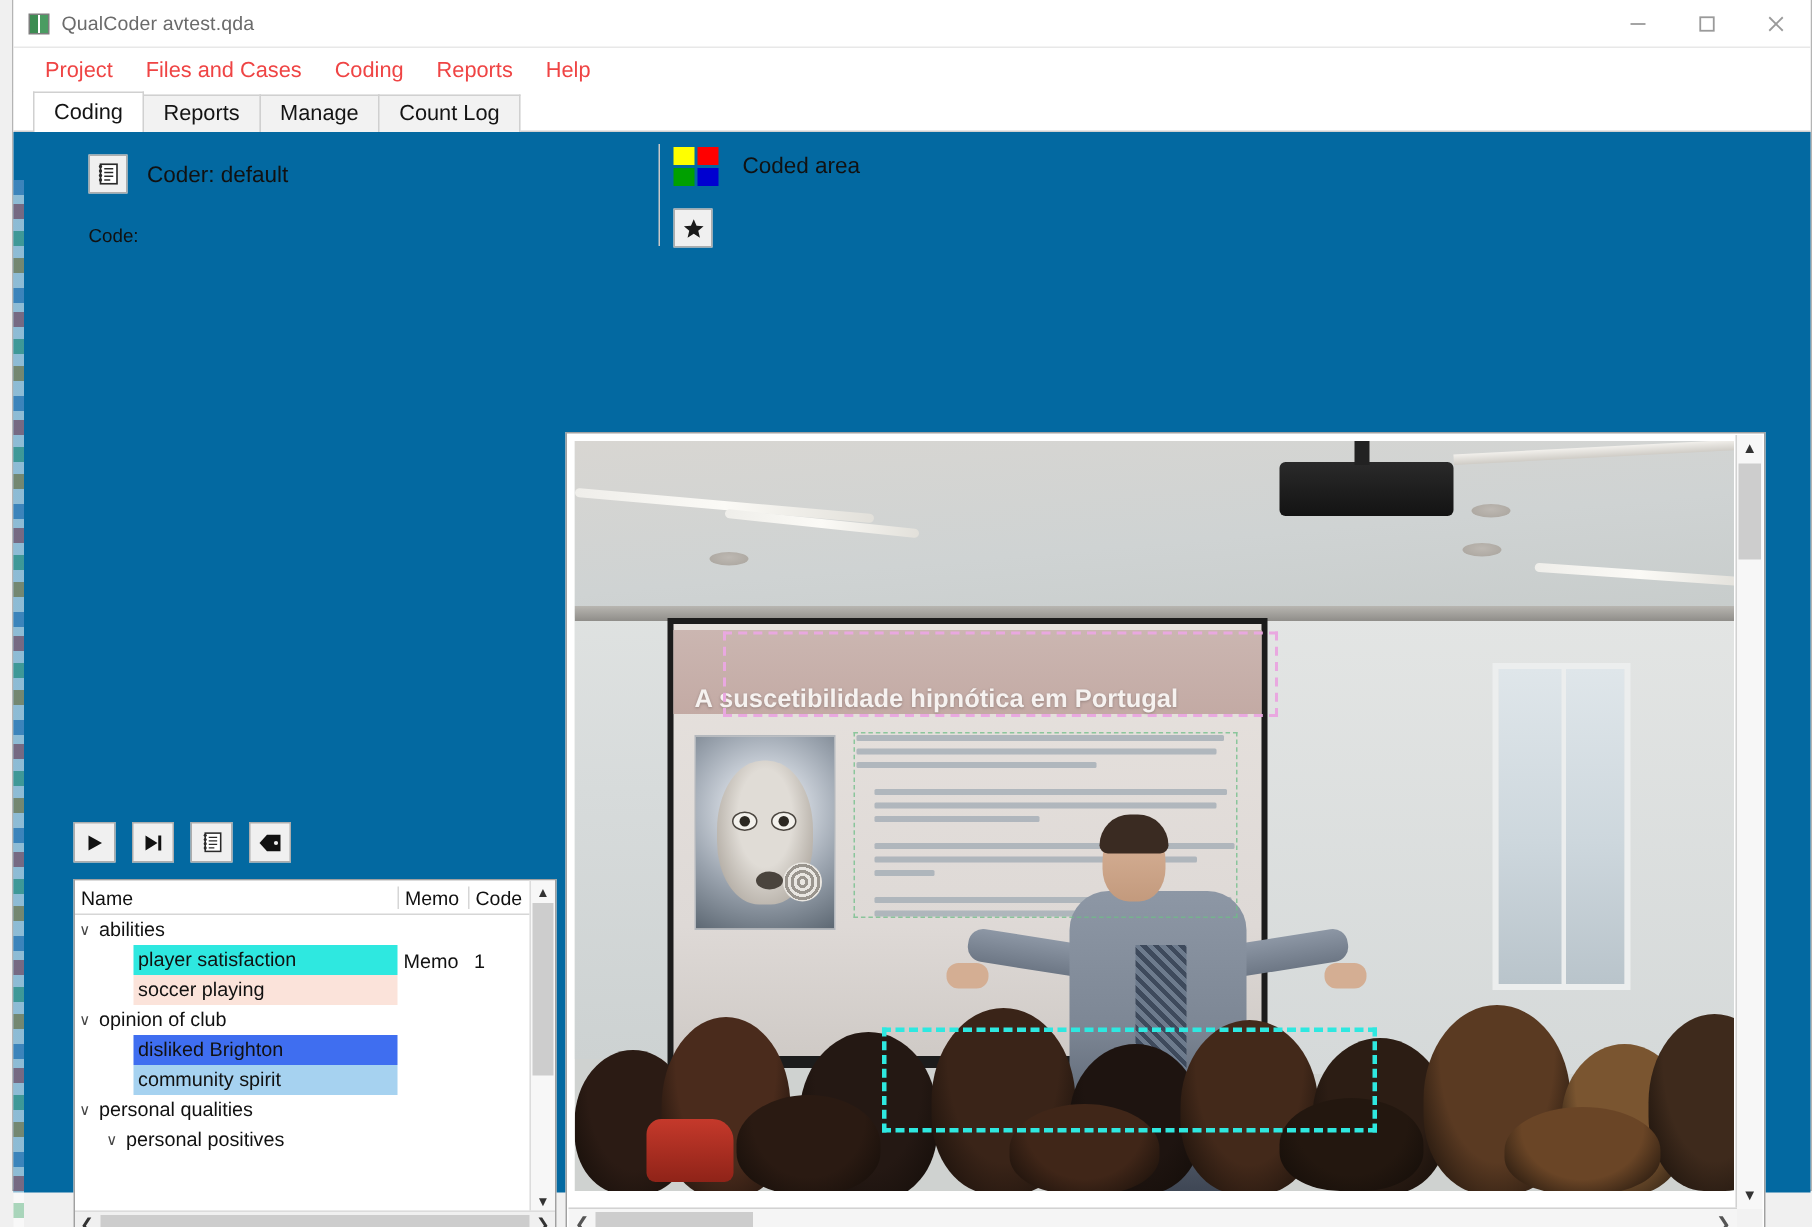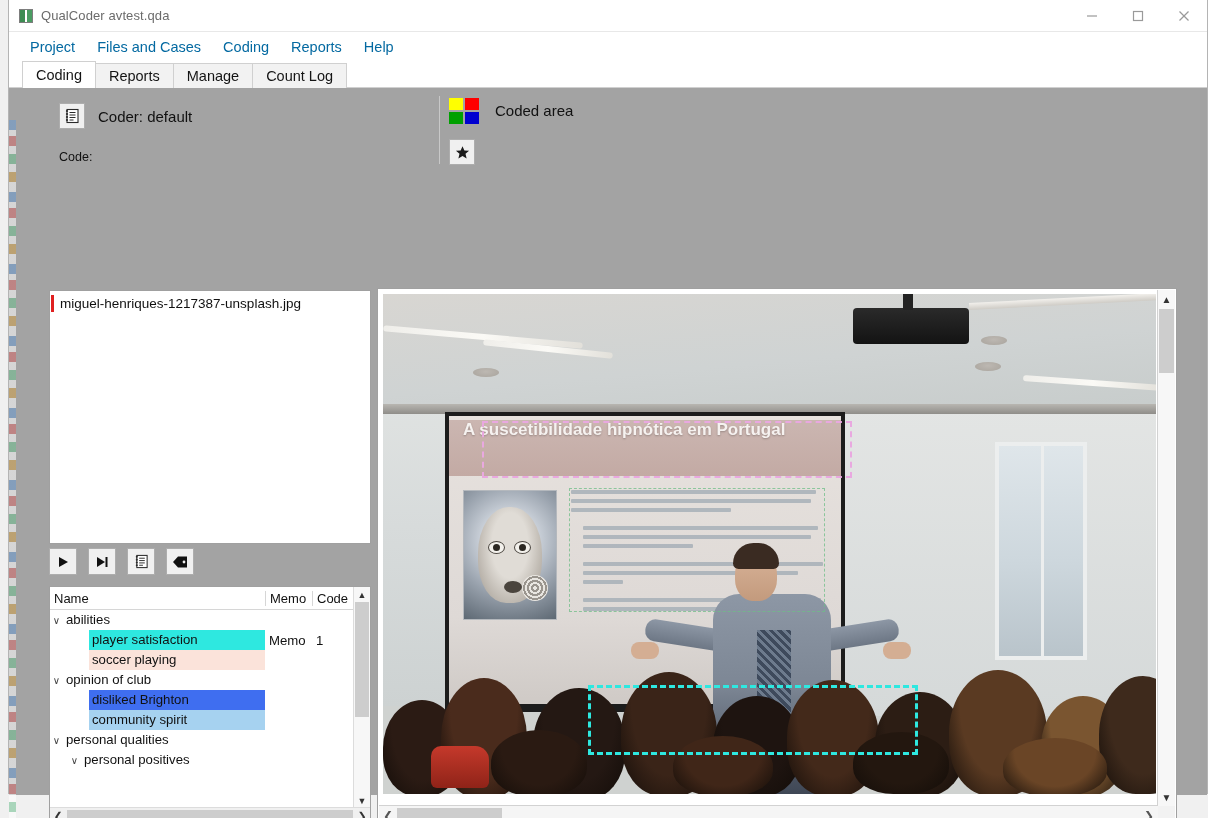--- a/index.html
+++ b/index.html
@@ -46,21 +46,21 @@
     color: #9a9a9a;
   }
   .win-btn svg { display: block; }
 
   
   .menubar {
     height: 29px; display: flex; align-items: center;
     padding-left: 11px; background: #ffffff;
   }
   .menu-item {
-    font-size: 14.5px; color: #0369a1;
+    font-size: 14.5px; color: #ef4444;
     padding: 2px 10px; margin-right: 2px;
     white-space: nowrap;
   }
 
   
   .tabbar {
     position: relative;
     height: 27px;
     padding-left: 13px;
     display: flex; align-items: flex-end;
@@ -84,21 +84,21 @@
   .tab.active {
     background: #ffffff;
     height: 27px; line-height: 26px;
     z-index: 3;
   }
 
   
   .content {
     position: relative;
     height: 707px;
-    background: #a3a3a3;
+    background: #0369a1;
   }
 
   
   .coder-row {
     position: absolute; left: 50px; top: 15px;
     display: flex; align-items: center;
   }
   .icon-btn {
     width: 26px; height: 26px;
     border: 1px solid #adadad;
@@ -262,21 +262,21 @@
     position:absolute; left:62px; top:118px; width:400px; height:300px;
     background:#1c1c1c;
   }
   .ph-screen {
     position:absolute; left:66px; top:122px; width:392px; height:288px;
     background: linear-gradient(180deg,#e7e2de 0%, #ded9d6 70%, #cfcac6 100%);
   }
   .ph-slide-title {
     position:absolute; left:66px; top:126px; width:392px; height:56px;
     background: linear-gradient(180deg,#cbb6b1,#c3aaa4);
-    display:flex; align-items:flex-start;
+    display:flex; align-items:flex-end;
   }
   .ph-slide-title span {
     color:#f6f2f0; font-size:17px; font-weight:bold; padding-left:14px;
     text-shadow: 0 1px 2px rgba(0,0,0,.25);
     font-family:"Liberation Sans", sans-serif;
   }
   .ph-slide-img {
     position:absolute; left:80px; top:196px; width:92px; height:128px;
     background: radial-gradient(circle at 50% 38%, #cfd5dd 0 28%, #9aa3ae 60%, #5d6873 100%);
     border:1px solid #b4b8bd;
@@ -476,23 +476,20 @@
         <div class="sw" style="background:#0000d0"></div>
       </div>
       <div class="coded-area-text">Coded area</div>
       <div class="star-btn">
         <svg width="15" height="15" viewBox="0 0 16 16">
           <polygon points="8,1.2 10,5.8 15,6.2 11.2,9.4 12.4,14.4 8,11.6 3.6,14.4 4.8,9.4 1,6.2 6,5.8" fill="#1b1b1b"></polygon>
         </svg>
       </div>
     </div>
 
-    <div class="file-list">
-      <div class="file-item">miguel-henriques-1217387-unsplash.jpg</div>
-    </div>
 
     <div class="media-btns">
       <div class="media-btn">
         <svg width="14" height="14" viewBox="0 0 14 14">
             <polygon points="3,2 12,7 3,12" fill="#111"></polygon>
           </svg>
       </div>
       <div class="media-btn">
         <svg width="14" height="14" viewBox="0 0 14 14">
             <polygon points="2,2 10,7 2,12" fill="#111"></polygon>

